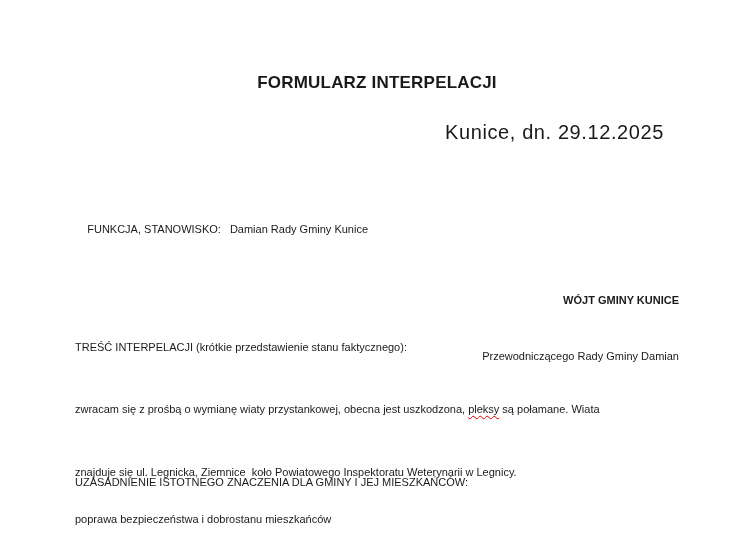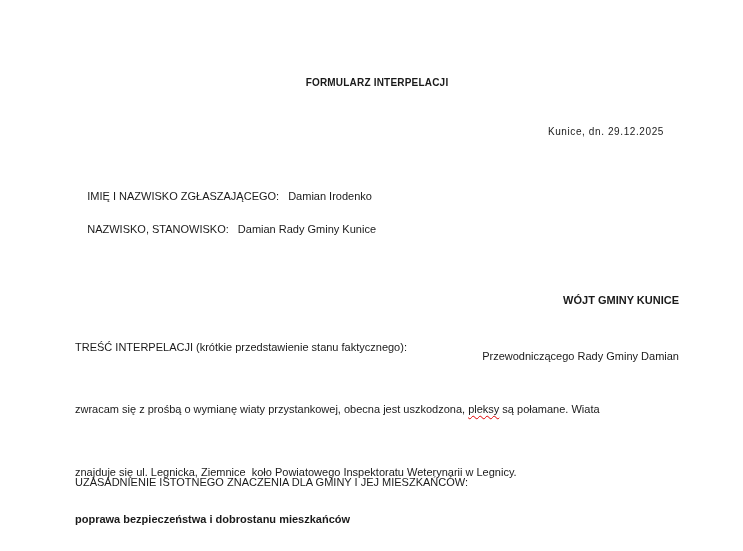--- a/index.html
+++ b/index.html
@@ -18,28 +18,28 @@
     overflow: hidden;
   }
   .abs { position: absolute; white-space: pre-wrap; }
 
   .doc-title {
     left: 75px;
     right: 64px;
     top: 75px;
     text-align: center;
     font-weight: bold;
-    font-size: 10px;
+    font-size: 17px;
     letter-spacing: 0.2px;
     line-height: 16px;
   }
   .doc-date {
     right: 79px;
     top: 122px;
-    font-size: 10px;
+    font-size: 20px;
     letter-spacing: 0.6px;
     line-height: 20px;
     text-align: right;
   }
   .field-row { left: 75px; line-height: 15px; }
   .field-row-1 { top: 174px; }
   .field-row-2 { top: 207px; }
   .field-label { }
   .field-value { margin-left: 9px; }
 
@@ -64,39 +64,36 @@
   .misspelled {
     text-decoration-line: underline;
     text-decoration-style: wavy;
     text-decoration-color: #e00000;
     text-decoration-thickness: 1px;
     text-underline-offset: 2px;
   }
   .justification-text {
     left: 75px;
     top: 512px;
-    font-weight: bold;
+    font-weight: normal;
     line-height: 15px;
   }
 </style>
 </head>
 <body>
 
 <div class="page">
 
   <div class="abs doc-title">FORMULARZ INTERPELACJI</div>
 
   <div class="abs doc-date">Kunice, dn. 29.12.2025</div>
 
-  <div class="abs field-row field-row-1">
-    <span class="field-label">IMIĘ I NAZWISKO ZGŁASZAJĄCEGO:</span><span class="field-value">Damian Irodenko</span>
-  </div>
 
   <div class="abs field-row field-row-2">
-    <span class="field-label">NAZWISKO, STANOWISKO:</span><span class="field-value">Damian Rady Gminy Kunice</span>
+    <span class="field-label">FUNKCJA, STANOWISKO:</span><span class="field-value">Damian Rady Gminy Kunice</span>
   </div>
 
   <div class="abs addressee">
     <div class="bold-line">WÓJT GMINY KUNICE</div>
     <div>Przewodniczącego Rady Gminy Damian</div>
   </div>
 
   <div class="abs section-label tresc-label">TREŚĆ INTERPELACJI (krótkie przedstawienie stanu faktycznego):</div>
 
   <div class="abs section-label uzasadnienie-label">UZASADNIENIE ISTOTNEGO ZNACZENIA DLA GMINY I JEJ MIESZKAŃCÓW:</div>

